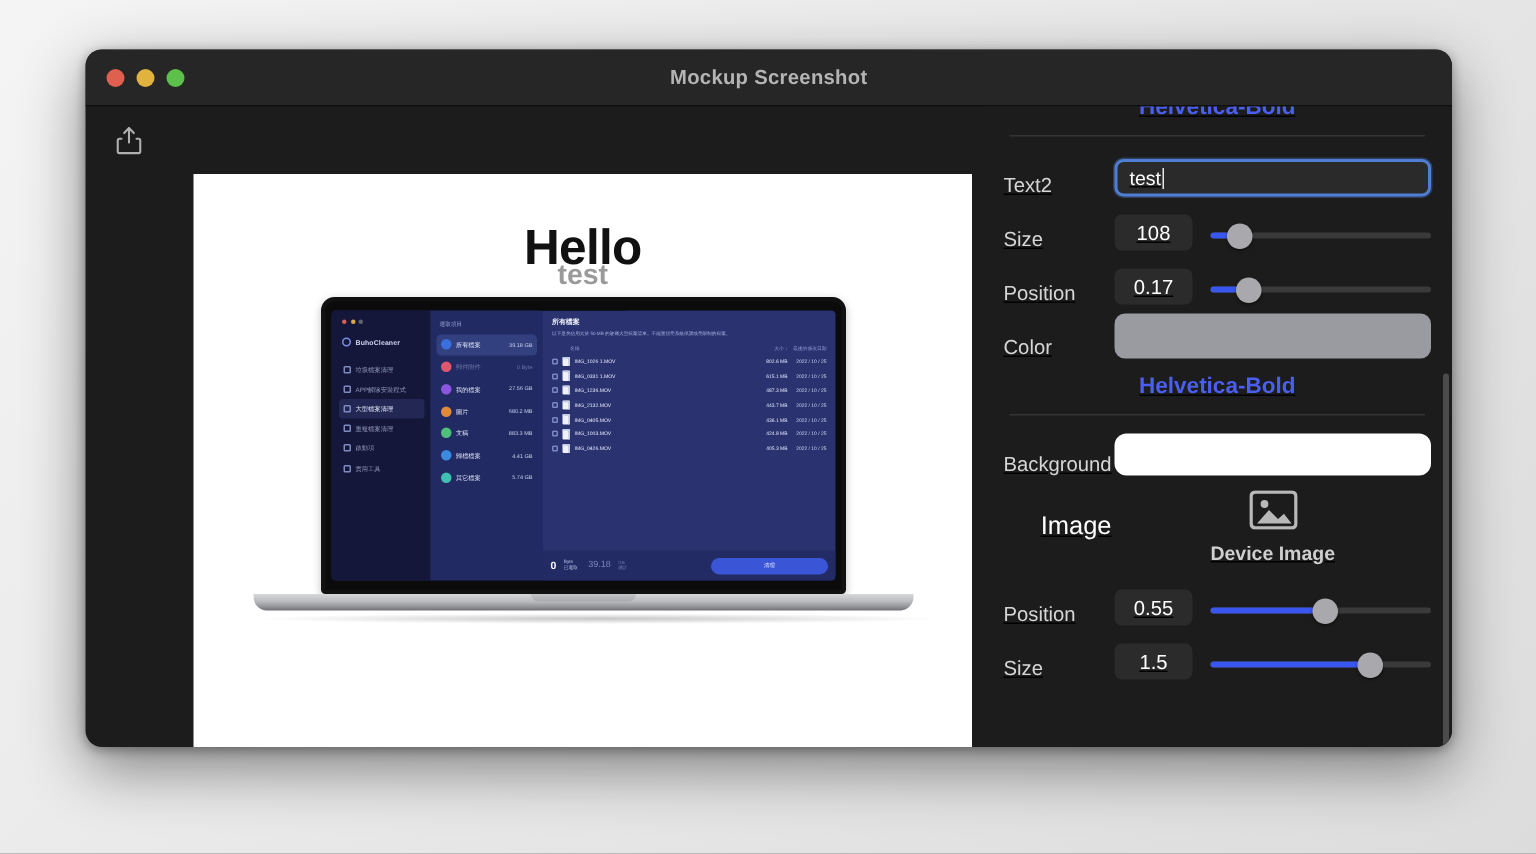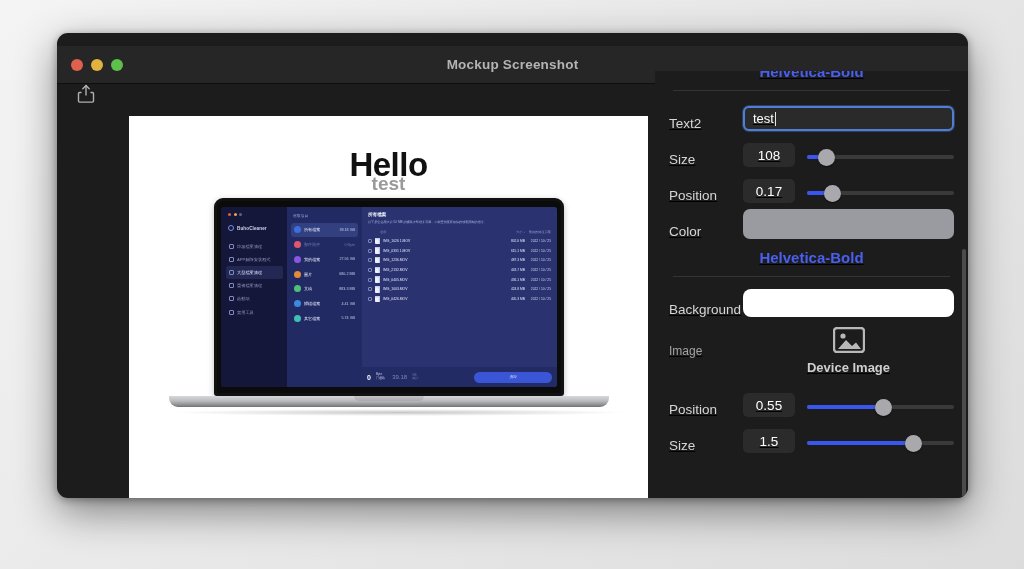--- a/index.html
+++ b/index.html
@@ -16,21 +16,21 @@
   .window {
     position: absolute;
     left: 57px; top: 33px;
     width: 911px; height: 465px;
     background: #1c1c1c;
     border-radius: 11px;
     box-shadow: 0 14px 40px rgba(0,0,0,.45), 0 2px 8px rgba(0,0,0,.35);
     overflow: hidden;
   }
   .titlebar {
-    position: absolute; left: 0; top: 13px; width: 100%; height: 38px;
+    position: absolute; left: 0; top: 0; width: 100%; height: 38px;
     background: #262626;
     border-bottom: 1px solid #0e0e0e;
   }
   .traffic { position: absolute; left: 14px; top: 13px; display: flex; gap: 8px; }
   .dot { width: 12px; height: 12px; border-radius: 50%; }
   .dot.red    { background: #e0604f; }
   .dot.yellow { background: #e2b23f; }
   .dot.green  { background: #5cc04a; }
   .win-title {
     position: absolute; left: 0; top: 0; width: 100%; height: 38px;
@@ -227,21 +227,21 @@
     box-shadow: 0 1px 2px rgba(0,0,0,.5);
     transform: translateX(-8px);
   }
   .color-swatch {
     flex: 1; height: 30px; border-radius: 7px; background: #9a9aa1;
   }
   .bg-swatch {
     flex: 1; height: 28px; border-radius: 8px; background: #ffffff;
   }
   .image-row { display: flex; align-items: center; height: 56px; margin: 4px 0 8px; }
-  .image-label { width: 74px; color: #a3a3a3; font-size: 12px; flex: none; text-align: left; padding-right: 2px; }
+  .image-label { width: 74px; color: #ffffff; font-size: 17px; flex: none; text-align: right; padding-right: 2px; }
   .select-image {
     flex: 1; display: flex; flex-direction: column; align-items: center; gap: 3px;
     cursor: pointer;
   }
   .si-label { color: #cfcfcf; font-size: 13px; font-weight: bold; }
   .dropdown {
     flex: 1; height: 25px; border-radius: 6px;
     background: #8a8a90;
     display: flex; align-items: center; padding: 0 4px 0 10px;
     color: #ffffff; font-size: 13.5px;

